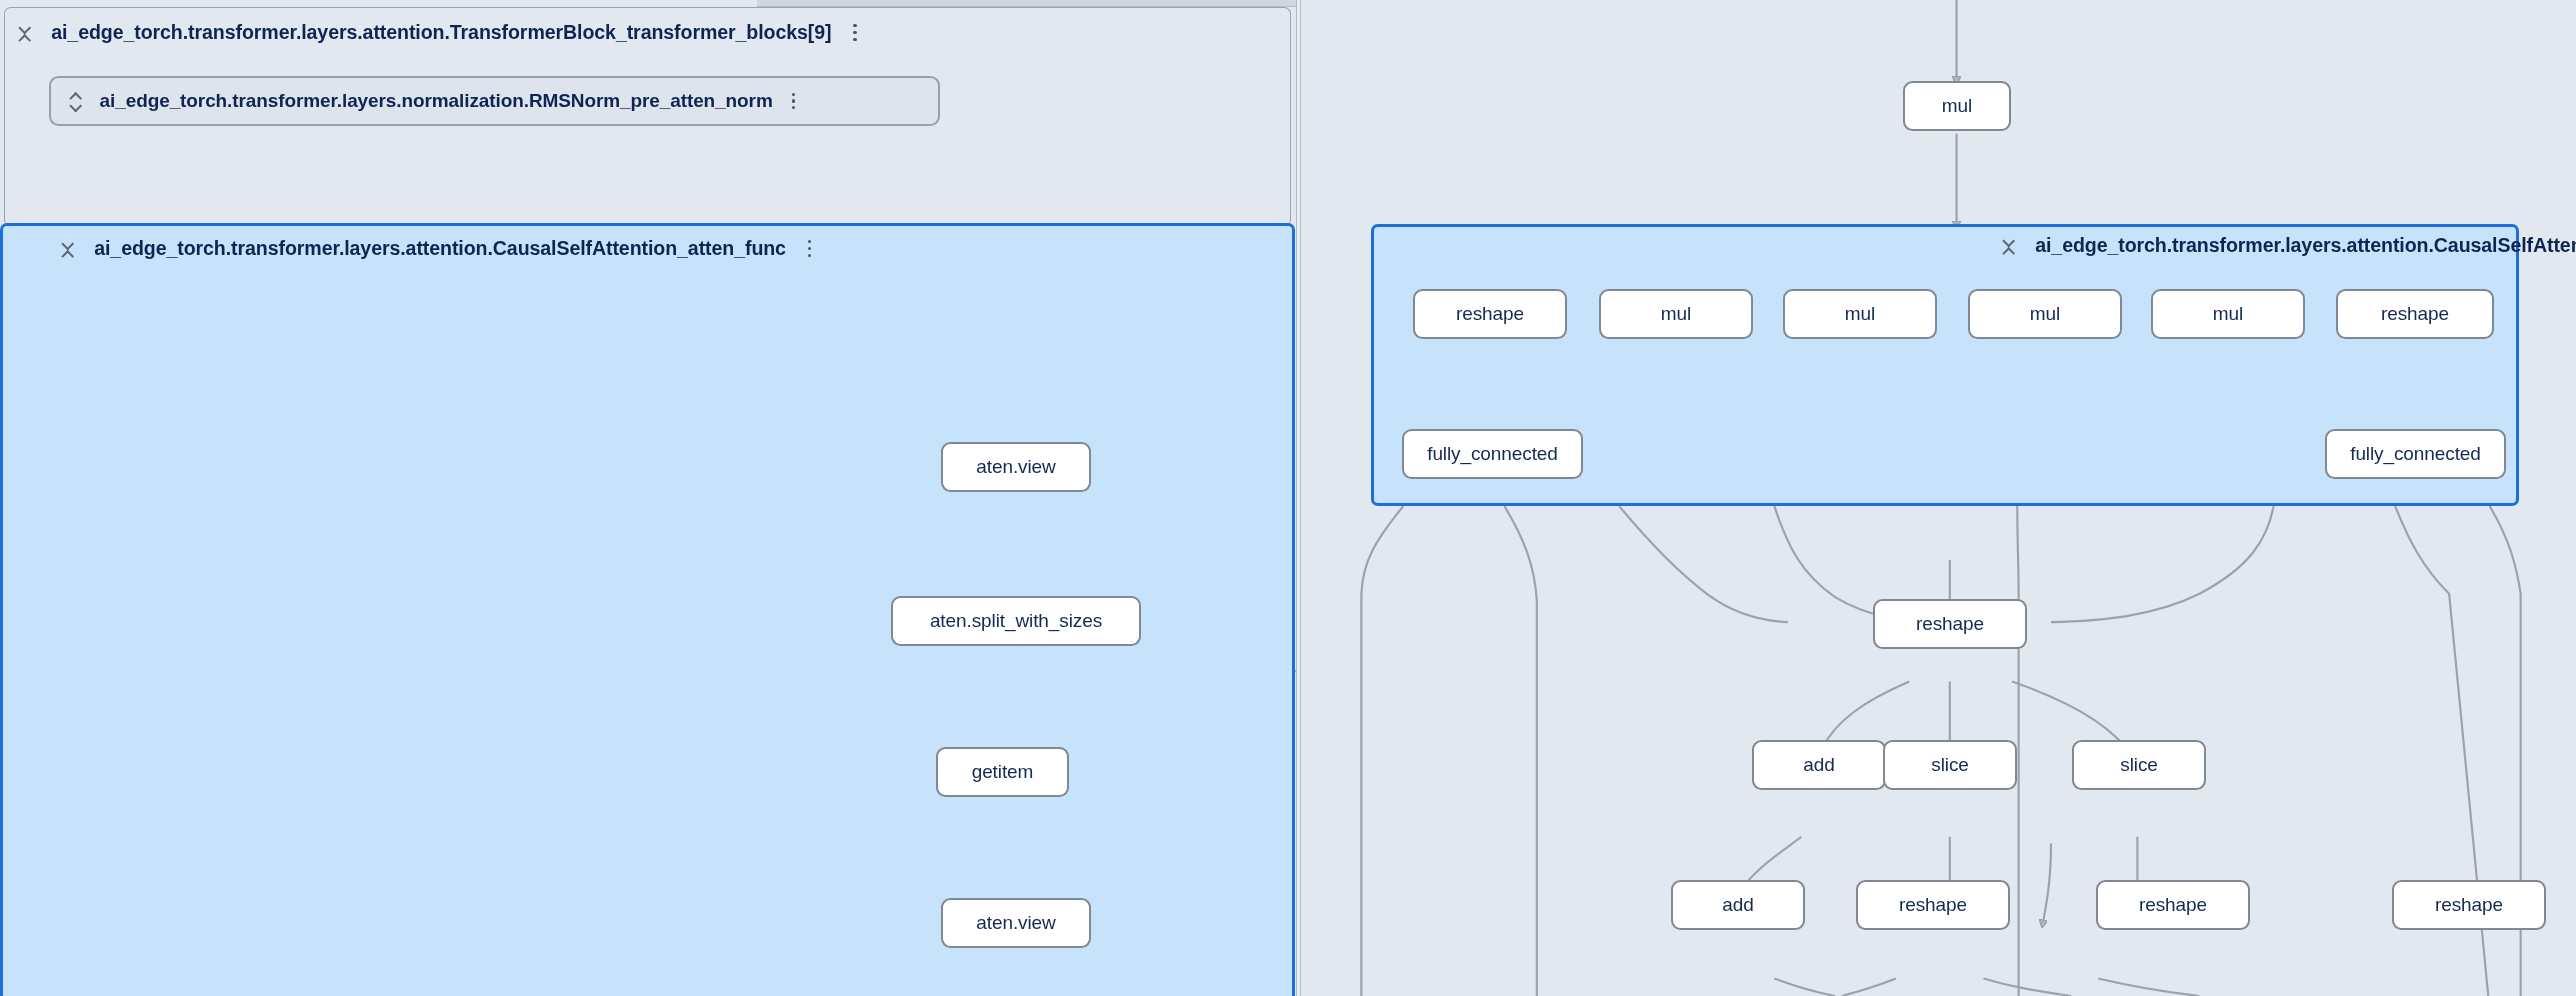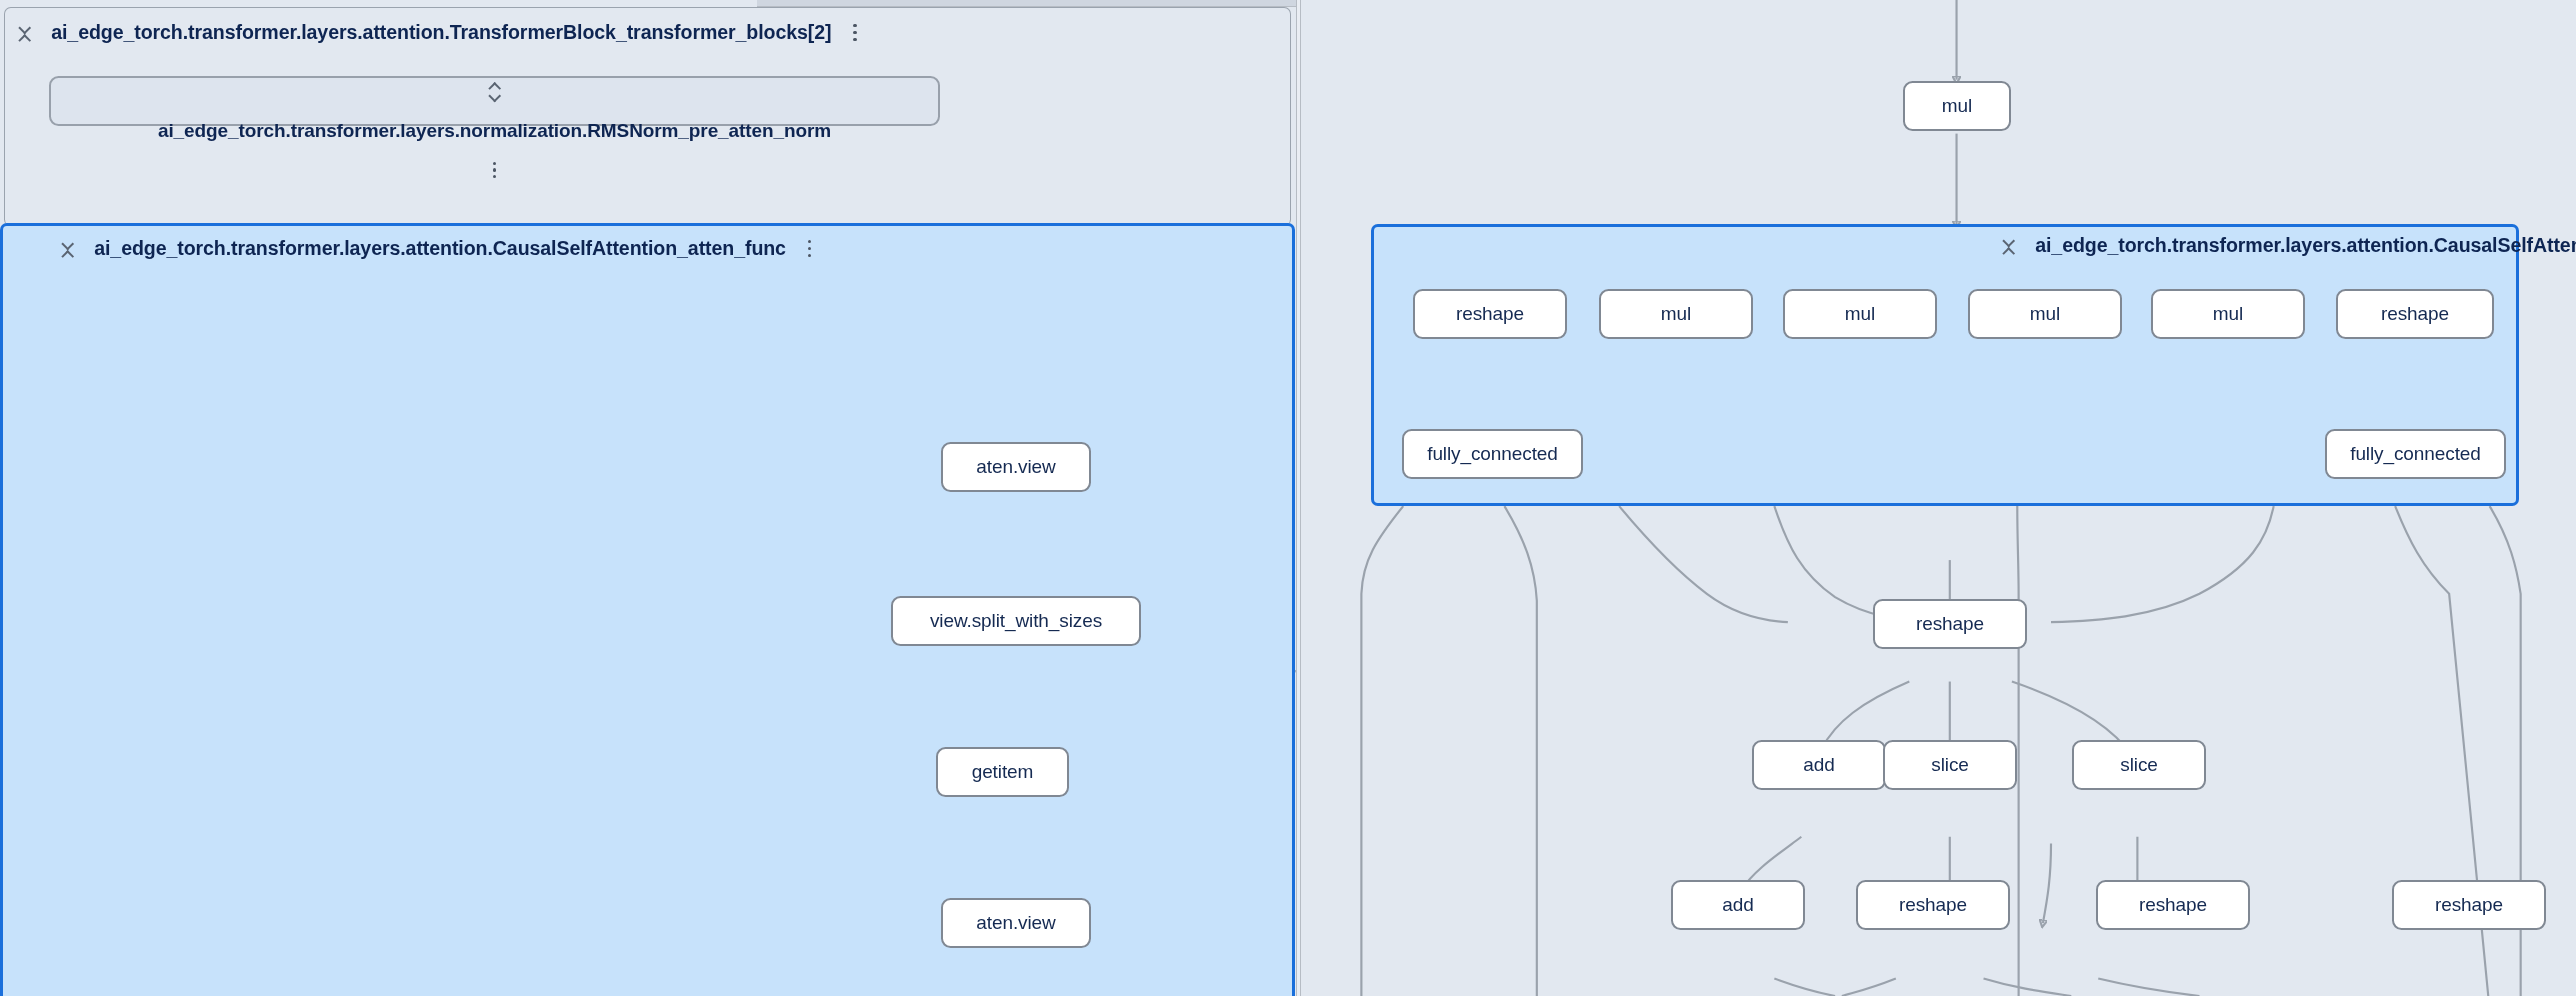--- a/index.html
+++ b/index.html
@@ -105,21 +105,20 @@
   
   .pill {
     position: absolute;
     display: flex; align-items: center; gap: 15px;
     background: #dde4ee;
     border: 2px solid #98a0ab;
     border-radius: 9.5px;
     padding: 0 16px;
     height: 50px;
     white-space: nowrap;
-    flex-direction: column;
   }
   .pill-label {
     font-size: 19px; font-weight: 700; color: #0e2552;
     letter-spacing: -0.1px;
   }
 
   
   .node {
     position: absolute;
     display: flex; align-items: center; justify-content: center;
@@ -175,21 +174,21 @@
       <path d="M1620,1400 C1700,1425 1740,1450 1760,1476"></path>
     </svg>
 
     <div class="group outer" style="left:4px; top:6.8px; width:1287px; height:219px;"></div>
 
     <div class="group-header" style="left:16px; top:19px;">
       <span class="chev-stack collapse">
         <i class="a"></i>
           <i class="b"></i>
       </span>
-      <span class="group-title">ai_edge_torch.transformer.layers.attention.TransformerBlock_transformer_blocks[2]</span>
+      <span class="group-title">ai_edge_torch.transformer.layers.attention.TransformerBlock_transformer_blocks[9]</span>
       <span class="kebab">
         <span></span>
           <span></span>
           <span></span>
       </span>
     </div>
 
     <div class="pill" style="left:49px; top:76px; width:891px;">
       <span class="chev-stack">
         <i class="up"></i>
@@ -217,21 +216,21 @@
           <span></span>
       </span>
     </div>
 
 
     <div class="node" style="left:941px; top:442px; width:150px;">
       <span class="node-label">aten.view</span>
     </div>
 
     <div class="node" style="left:891px; top:596px; width:250px;">
-      <span class="node-label">view.split_with_sizes</span>
+      <span class="node-label">aten.split_with_sizes</span>
     </div>
 
     <div class="node" style="left:936px; top:747px; width:133px;">
       <span class="node-label">getitem</span>
     </div>
 
     <div class="node" style="left:941px; top:898px; width:150px;">
       <span class="node-label">aten.view</span>
     </div>
   </div>

